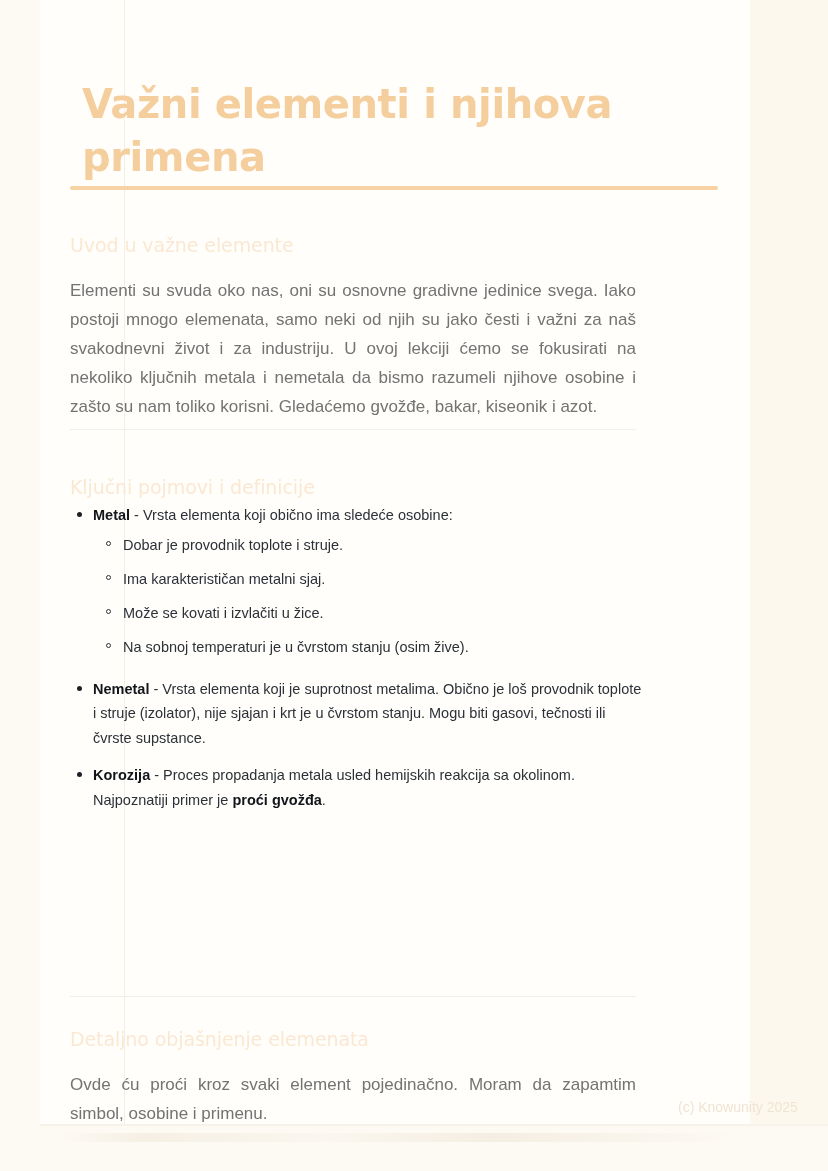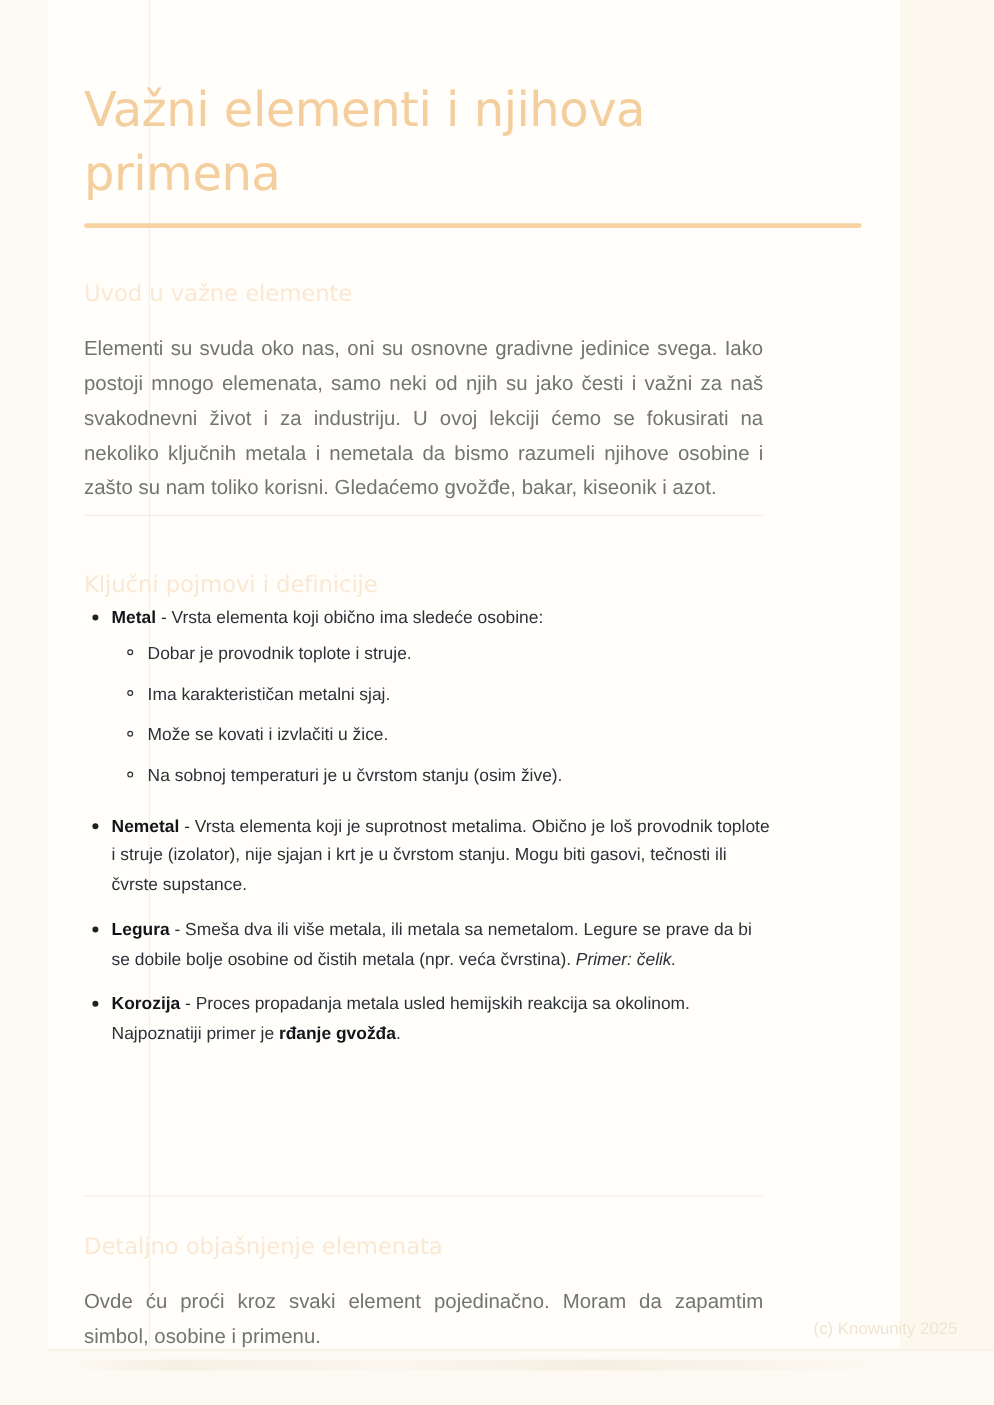--- a/index.html
+++ b/index.html
@@ -59,24 +59,24 @@
     width: 648px;
     height: 1126px;
   }
 
   
   .doc-title {
     position: absolute;
     left: 0;
     top: 66px;
     width: 620px;
-    margin: 0;
+    margin: 12px;
     font-size: 40px;
     line-height: 53px;
-    font-weight: 400;
+    font-weight: 700;
     letter-spacing: -0.4px;
     color: #f5ce9e;
     font-family: "DejaVu Sans", sans-serif;
   }
   .title-rule {
     position: absolute;
     left: 0;
     top: 186px;
     width: 648px;
     height: 4px;
@@ -249,30 +249,26 @@
           <span>Na sobnoj temperaturi je u čvrstom stanju (osim žive).</span>
         </li>
       </ul>
     </li>
 
     <li style="margin-top:18px;">
       <span class="marker-dot"></span>
       <span class="term">Nemetal</span><span> - Vrsta elementa koji je suprotnost metalima. Obično je loš provodnik toplote i struje (izolator), nije sjajan i krt je u čvrstom stanju. Mogu biti gasovi, tečnosti ili čvrste supstance.</span>
     </li>
 
+
     <li>
       <span class="marker-dot"></span>
-      <span class="term">Legura</span><span> - Smeša dva ili više metala, ili metala sa nemetalom. Legure se prave da bi se dobile bolje osobine od čistih metala (npr. veća čvrstina). </span><span class="ital">Primer: čelik.</span>
+      <span class="term">Korozija</span><span> - Proces propadanja metala usled hemijskih reakcija sa okolinom. Najpoznatiji primer je </span><span class="strong-in">proći gvožđa</span><span>.</span>
     </li>
 
-    <li>
-      <span class="marker-dot"></span>
-      <span class="term">Korozija</span><span> - Proces propadanja metala usled hemijskih reakcija sa okolinom. Najpoznatiji primer je </span><span class="strong-in">rđanje gvožđa</span><span>.</span>
-    </li>
-
   </ul>
 
   <div class="divider blk rule-2"></div>
 
   <h2 class="section-heading blk h-detail">Detaljno objašnjenje elemenata</h2>
 
   <p class="body-par blk p-detail">Ovde ću proći kroz svaki element pojedinačno. Moram da zapamtim simbol, osobine i primenu.</p>
 
 </div>
 

